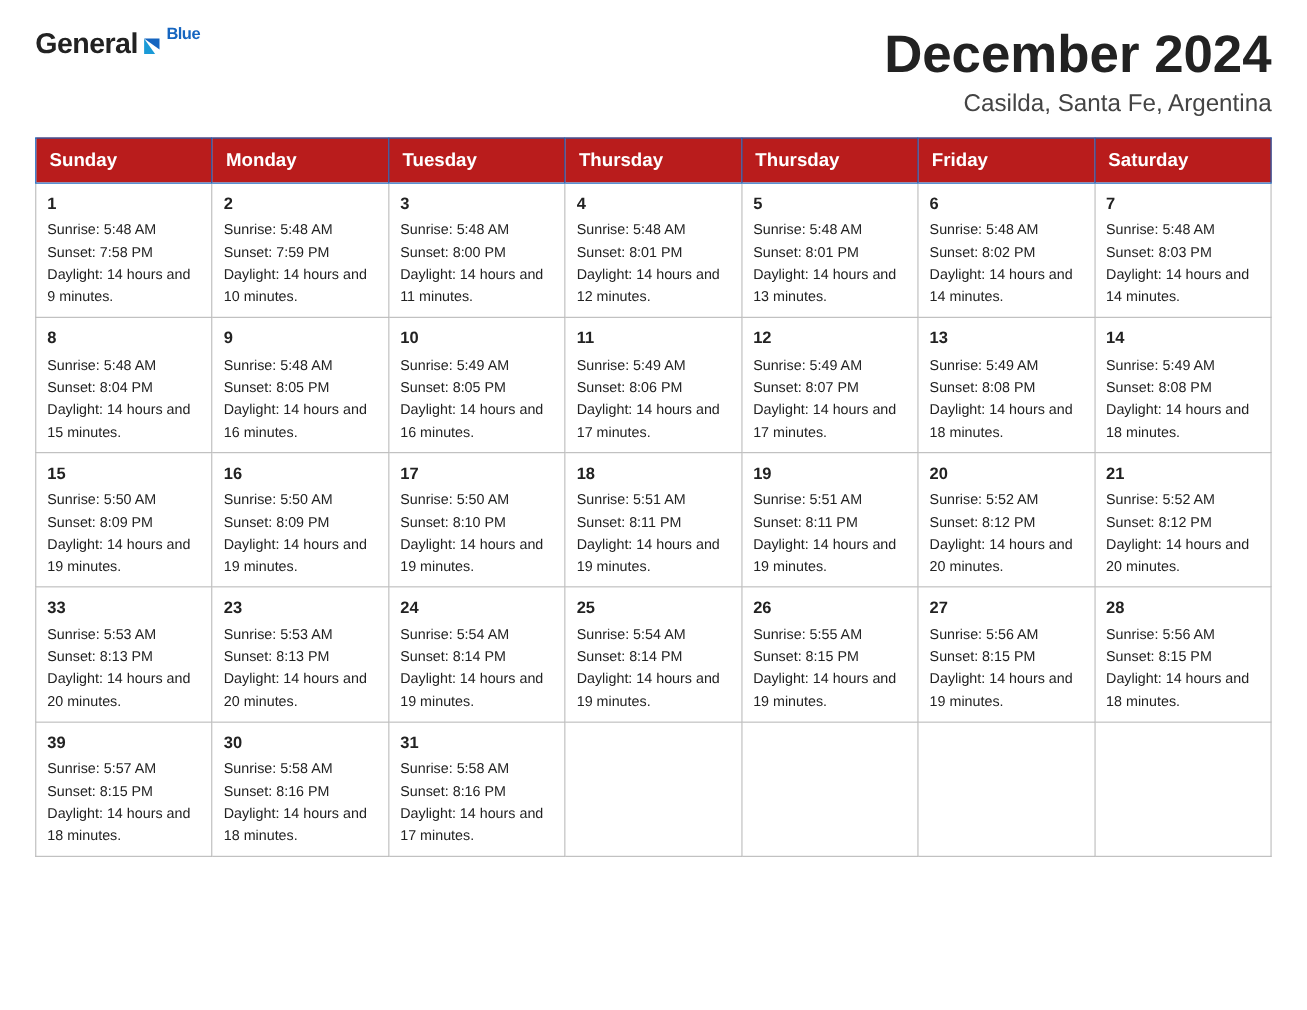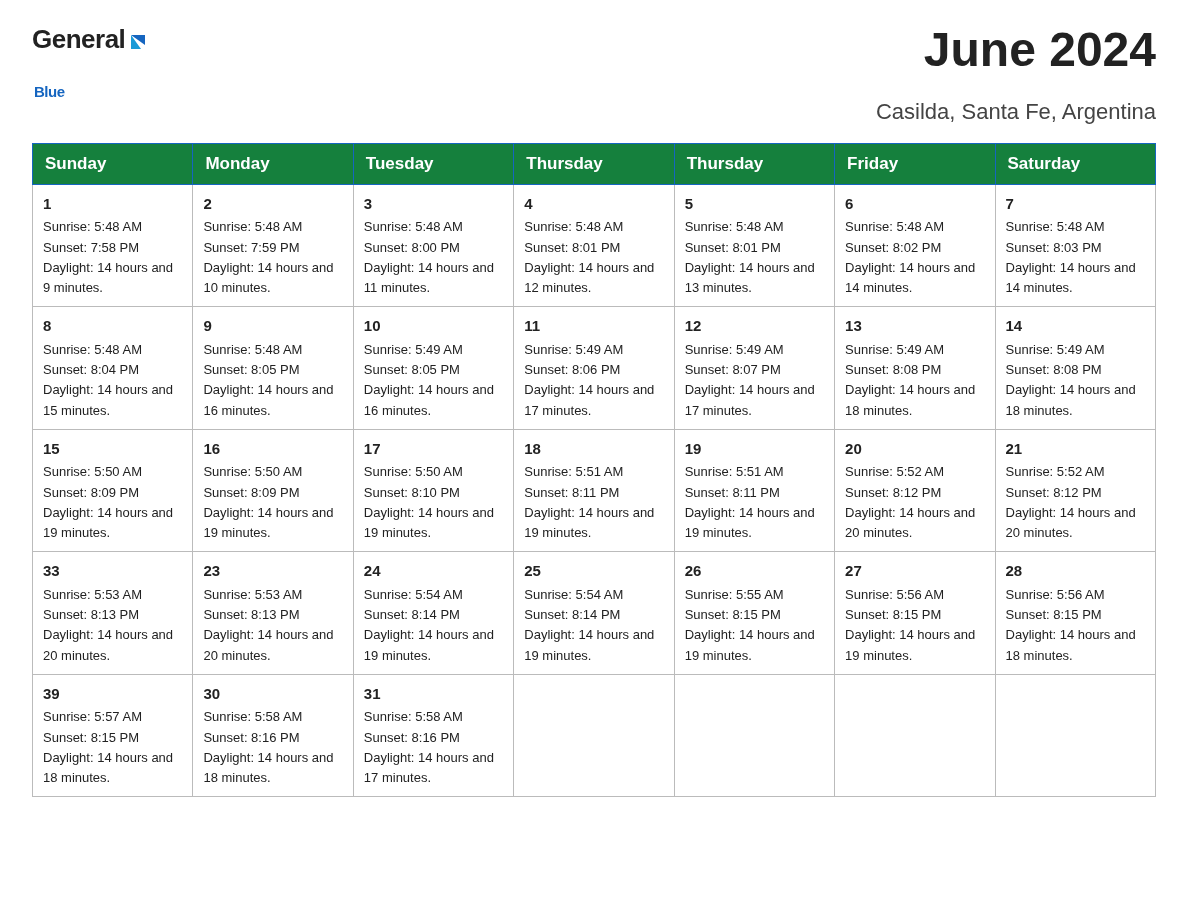--- a/index.html
+++ b/index.html
@@ -10,23 +10,21 @@
       padding: 24px 32px;
     }
     .header-top {
       display: flex;
       justify-content: space-between;
       align-items: flex-start;
       margin-bottom: 18px;
     }
     .logo-area {
       display: flex;
-      flex-direction: column;
       align-items: flex-start;
-      gap: 30px;
     }
     .logo-text {
       display: flex;
       align-items: flex-end;
       gap: 0;
     }
     .logo-general {
       font-size: 26px;
       font-weight: bold;
       color: #222;
@@ -56,30 +54,30 @@
     }
     .month-title {
       font-size: 48px;
       font-weight: 900;
       color: #222;
       line-height: 1.1;
     }
     .subtitle {
       font-size: 22px;
       color: #444;
-      margin-top: 22px;
+      margin-top: 4px;
       text-align: right;
     }
     .calendar-table {
       width: 100%;
       border-collapse: collapse;
       margin-top: 8px;
     }
     .calendar-table thead th {
-      background: #15803d;
+      background: #b91c1c;
       color: #fff;
       font-size: 17px;
       font-weight: bold;
       padding: 10px 12px;
       text-align: left;
       border: 1px solid #1565c0;
     }
     .calendar-table tbody td {
       vertical-align: top;
       border: 1px solid #bbb;
@@ -121,21 +119,21 @@
           <polygon points="4,4 18,4 18,14" fill="#1565c0"></polygon>
           <polygon points="4,4 4,18 14,18" fill="#1a9ad7"></polygon>
         </svg>
       </span>
     </div>
     <div style="display:flex; align-items:center; margin-top:-2px;">
       <span class="logo-blue">Blue</span>
     </div>
   </div>
   <div class="title-area">
-    <div class="month-title">June 2024</div>
+    <div class="month-title">December 2024</div>
     <div class="subtitle">Casilda, Santa Fe, Argentina</div>
   </div>
 </div>
 
 <table class="calendar-table">
   <thead>
     <tr>
       <th>Sunday</th>
       <th>Monday</th>
       <th>Tuesday</th>

